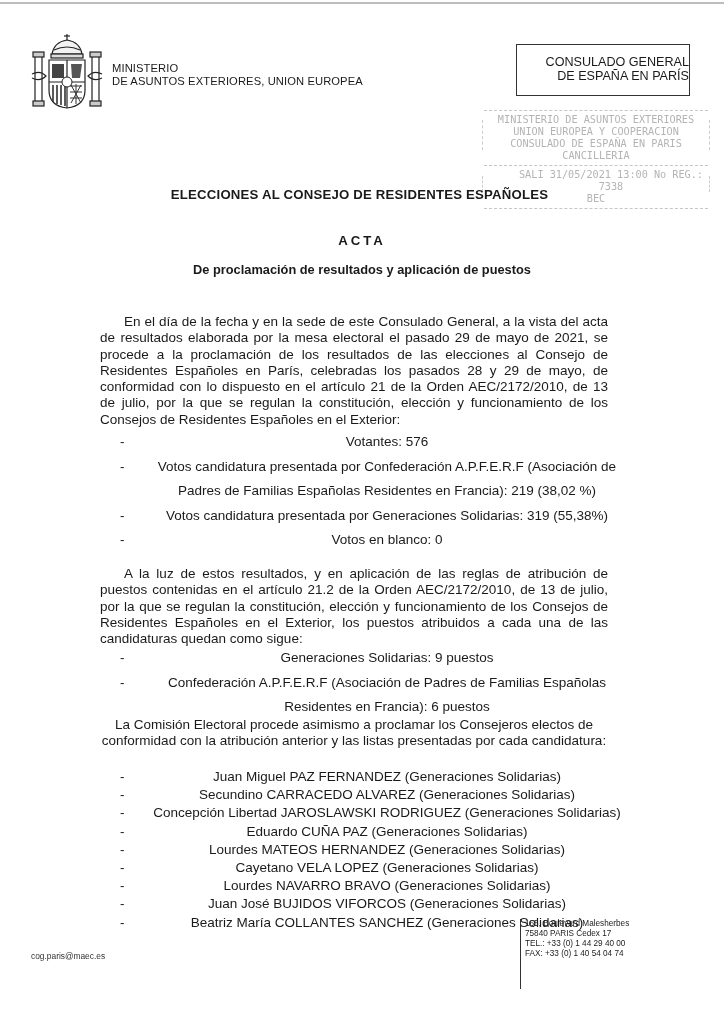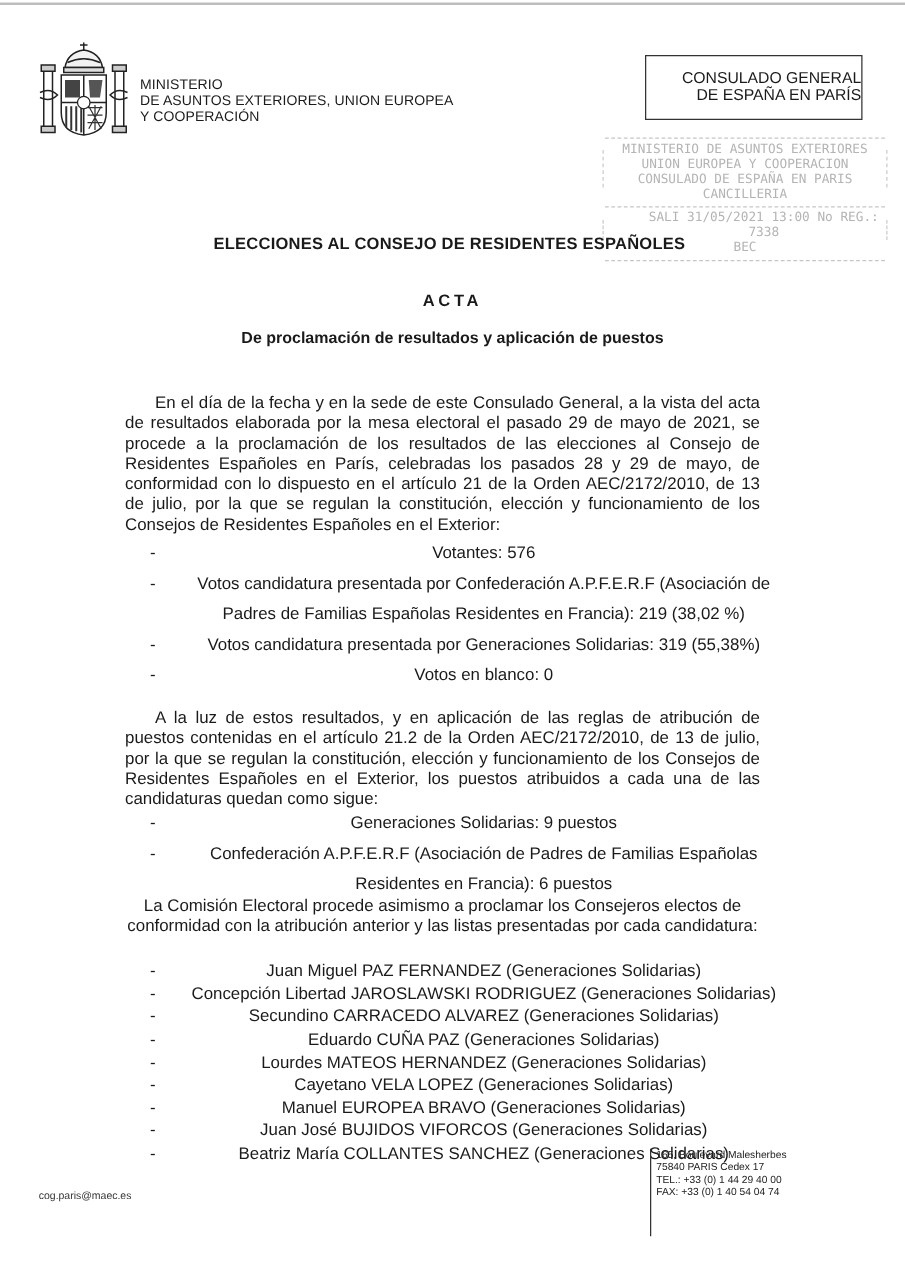--- a/index.html
+++ b/index.html
@@ -75,21 +75,20 @@
   </g>
   <g fill="none" stroke="#333" stroke-width="1">
     <path d="M40 54 L52 54 M40 60 L52 60 M40 66 L52 66 M46 52 L46 72 M41 53 L51 71 M51 53 L41 71"></path>
   </g>
   <ellipse cx="37" cy="50" rx="5" ry="5" fill="#fff" stroke="#222" stroke-width="1"></ellipse>
 </svg>
 
 <div class="ministry">
   <div>MINISTERIO</div>
   <div>DE ASUNTOS EXTERIORES, UNION EUROPEA</div>
-  <div>Y COOPERACIÓN</div>
 </div>
 
 <div class="consulate-box">
   <div>CONSULADO GENERAL</div>
   <div>DE ESPAÑA EN PARÍS</div>
 </div>
 
 <div class="stamp">
   <div class="dash"></div>
   <div class="block">
@@ -127,26 +126,26 @@
 
 <ul class="list results" style="top:646px;">
   <li><span>Generaciones Solidarias: 9 puestos</span></li>
   <li><span>Confederación A.P.F.E.R.F (Asociación de Padres de Familias Españolas</span><span class="cont">Residentes en Francia): 6 puestos</span></li>
 </ul>
 
 <div class="para noindent" style="top:717px;">La Comisión Electoral procede asimismo a proclamar los Consejeros electos de conformidad con la atribución anterior y las listas presentadas por cada candidatura:</div>
 
 <ul class="list names" style="top:768px;">
   <li>Juan Miguel PAZ FERNANDEZ (Generaciones Solidarias)</li>
+  <li>Secundino CARRACEDO ALVAREZ (Generaciones Solidarias)</li>
   <li>Concepción Libertad JAROSLAWSKI RODRIGUEZ (Generaciones Solidarias)</li>
-  <li>Secundino CARRACEDO ALVAREZ (Generaciones Solidarias)</li>
   <li>Eduardo CUÑA PAZ (Generaciones Solidarias)</li>
   <li>Lourdes MATEOS HERNANDEZ (Generaciones Solidarias)</li>
   <li>Cayetano VELA LOPEZ (Generaciones Solidarias)</li>
-  <li>Manuel EUROPEA BRAVO (Generaciones Solidarias)</li>
+  <li>Lourdes NAVARRO BRAVO (Generaciones Solidarias)</li>
   <li>Juan José BUJIDOS VIFORCOS (Generaciones Solidarias)</li>
   <li>Beatriz María COLLANTES SANCHEZ (Generaciones Solidarias)</li>
 </ul>
 
 <div class="footer-email">cog.paris@maec.es</div>
 
 <div class="footer-addr">
   <div>165, Boulevard Malesherbes</div>
   <div>75840 PARIS Cedex 17</div>
   <div>TEL.: +33 (0) 1 44 29 40 00</div>

